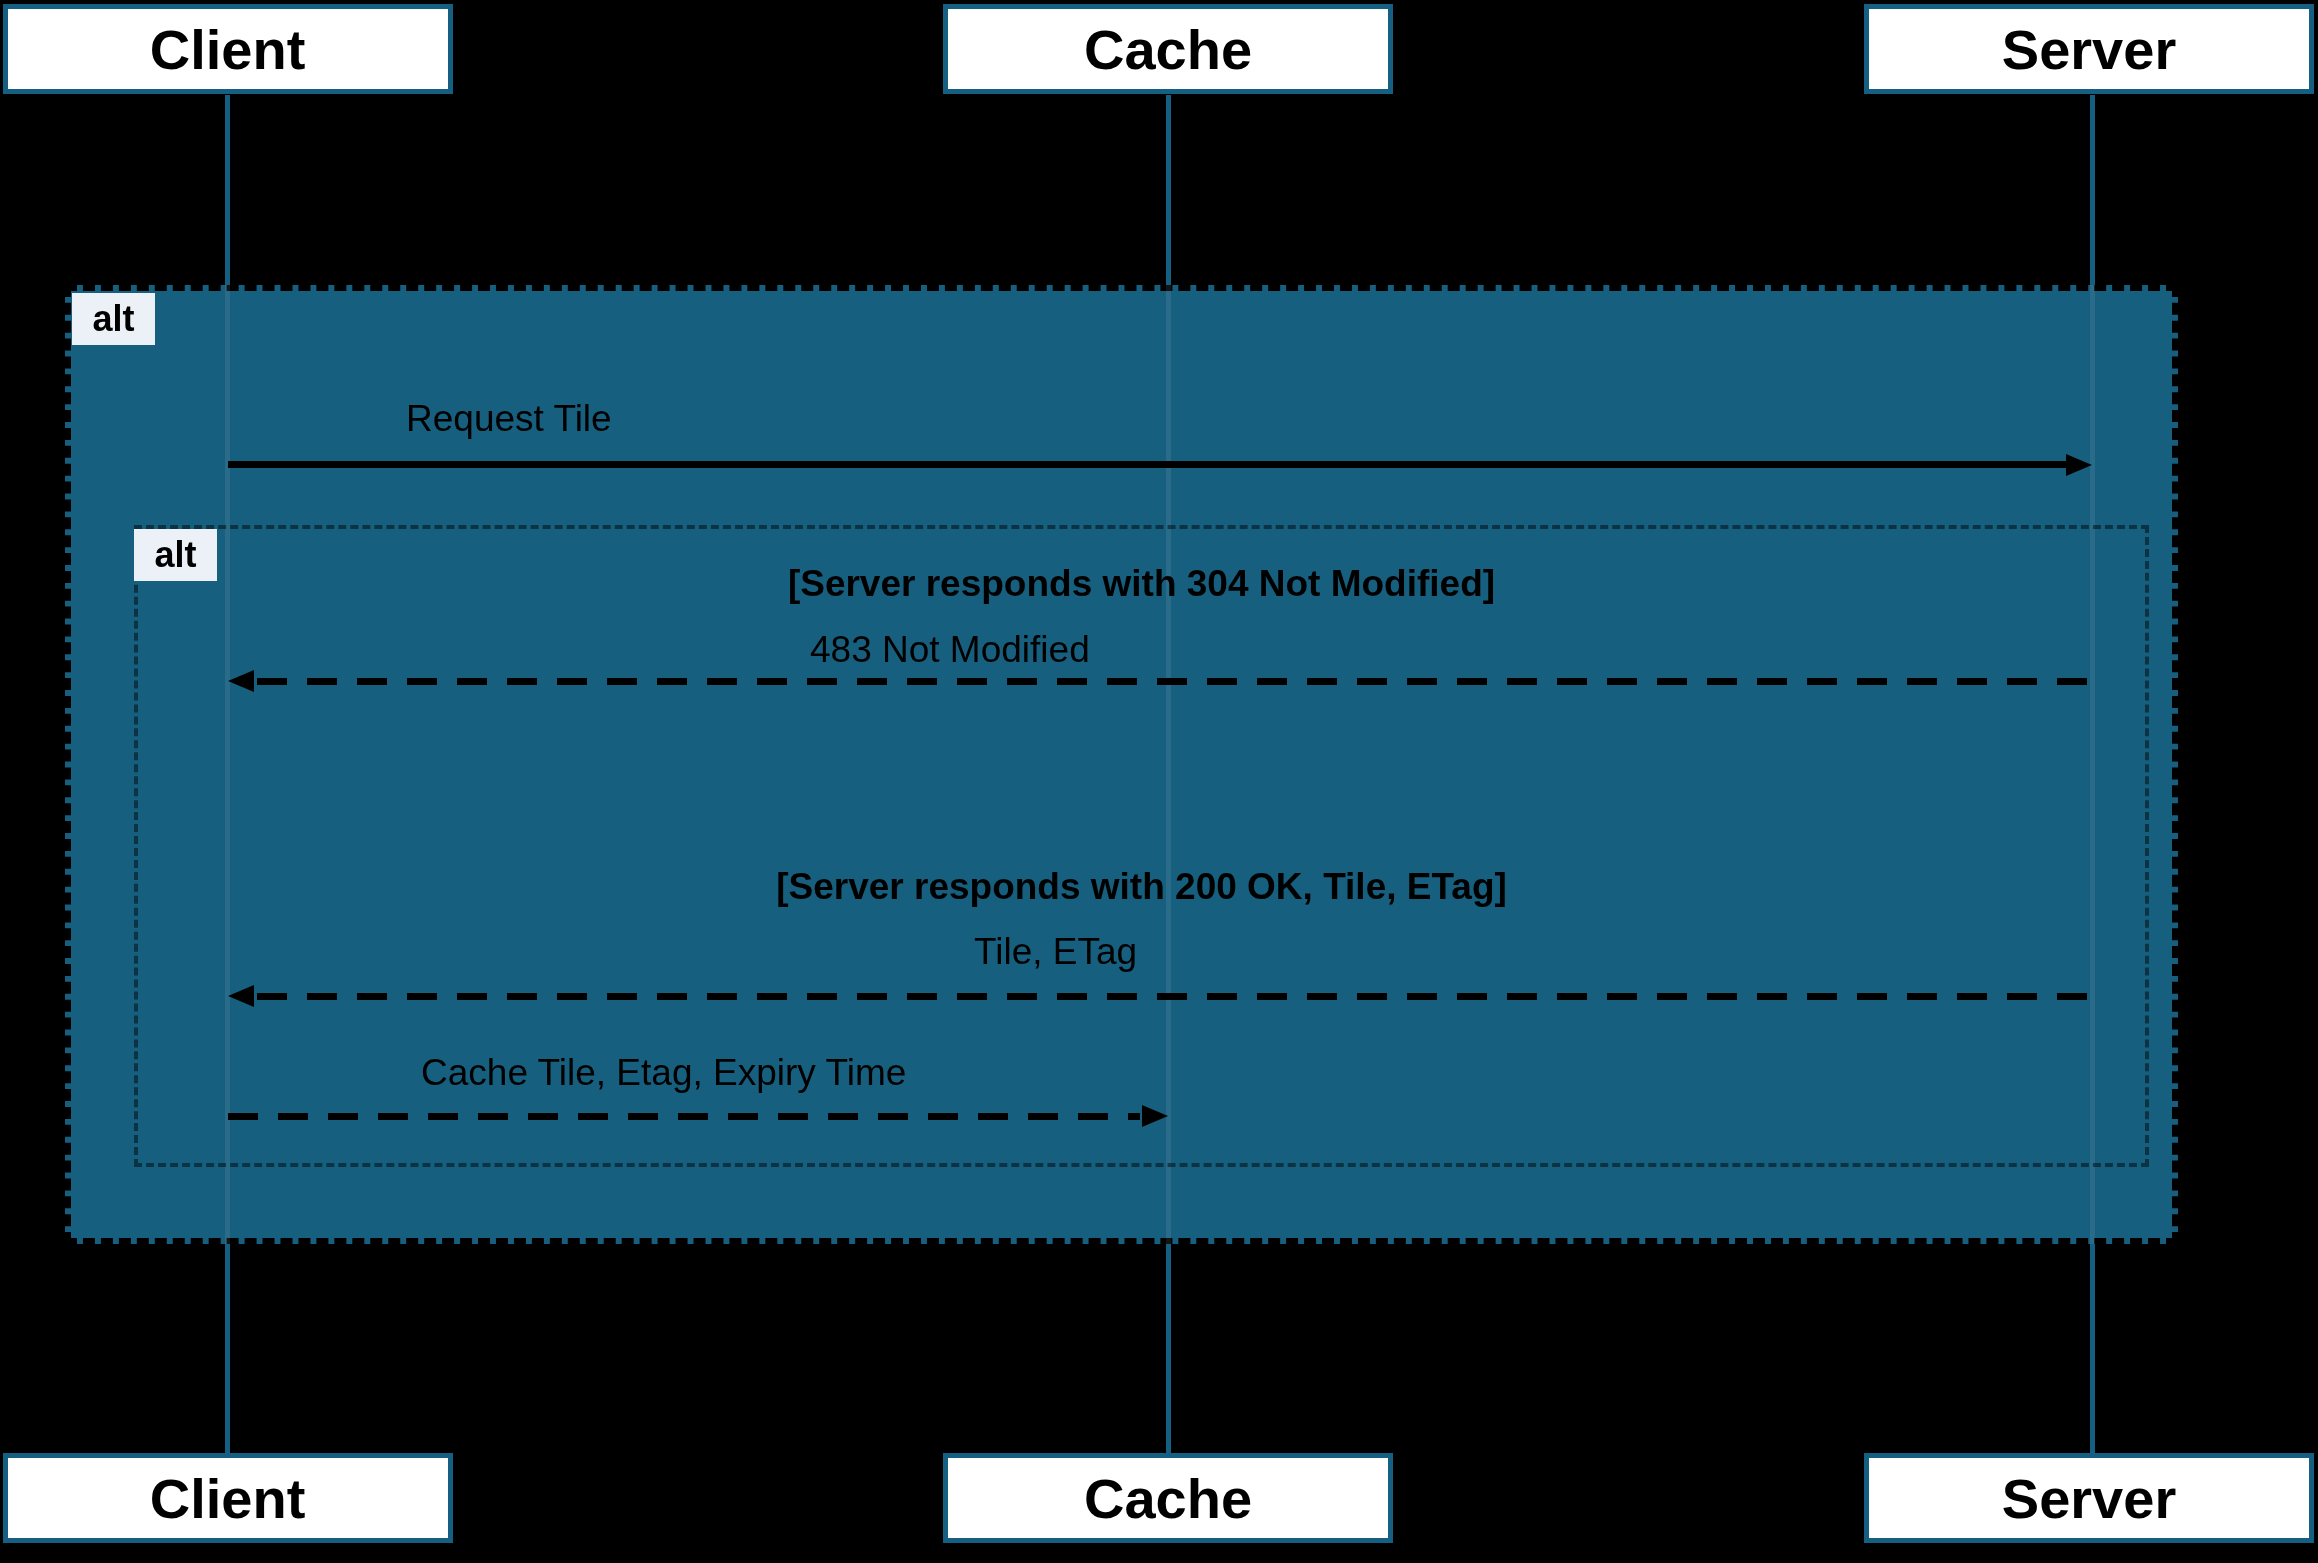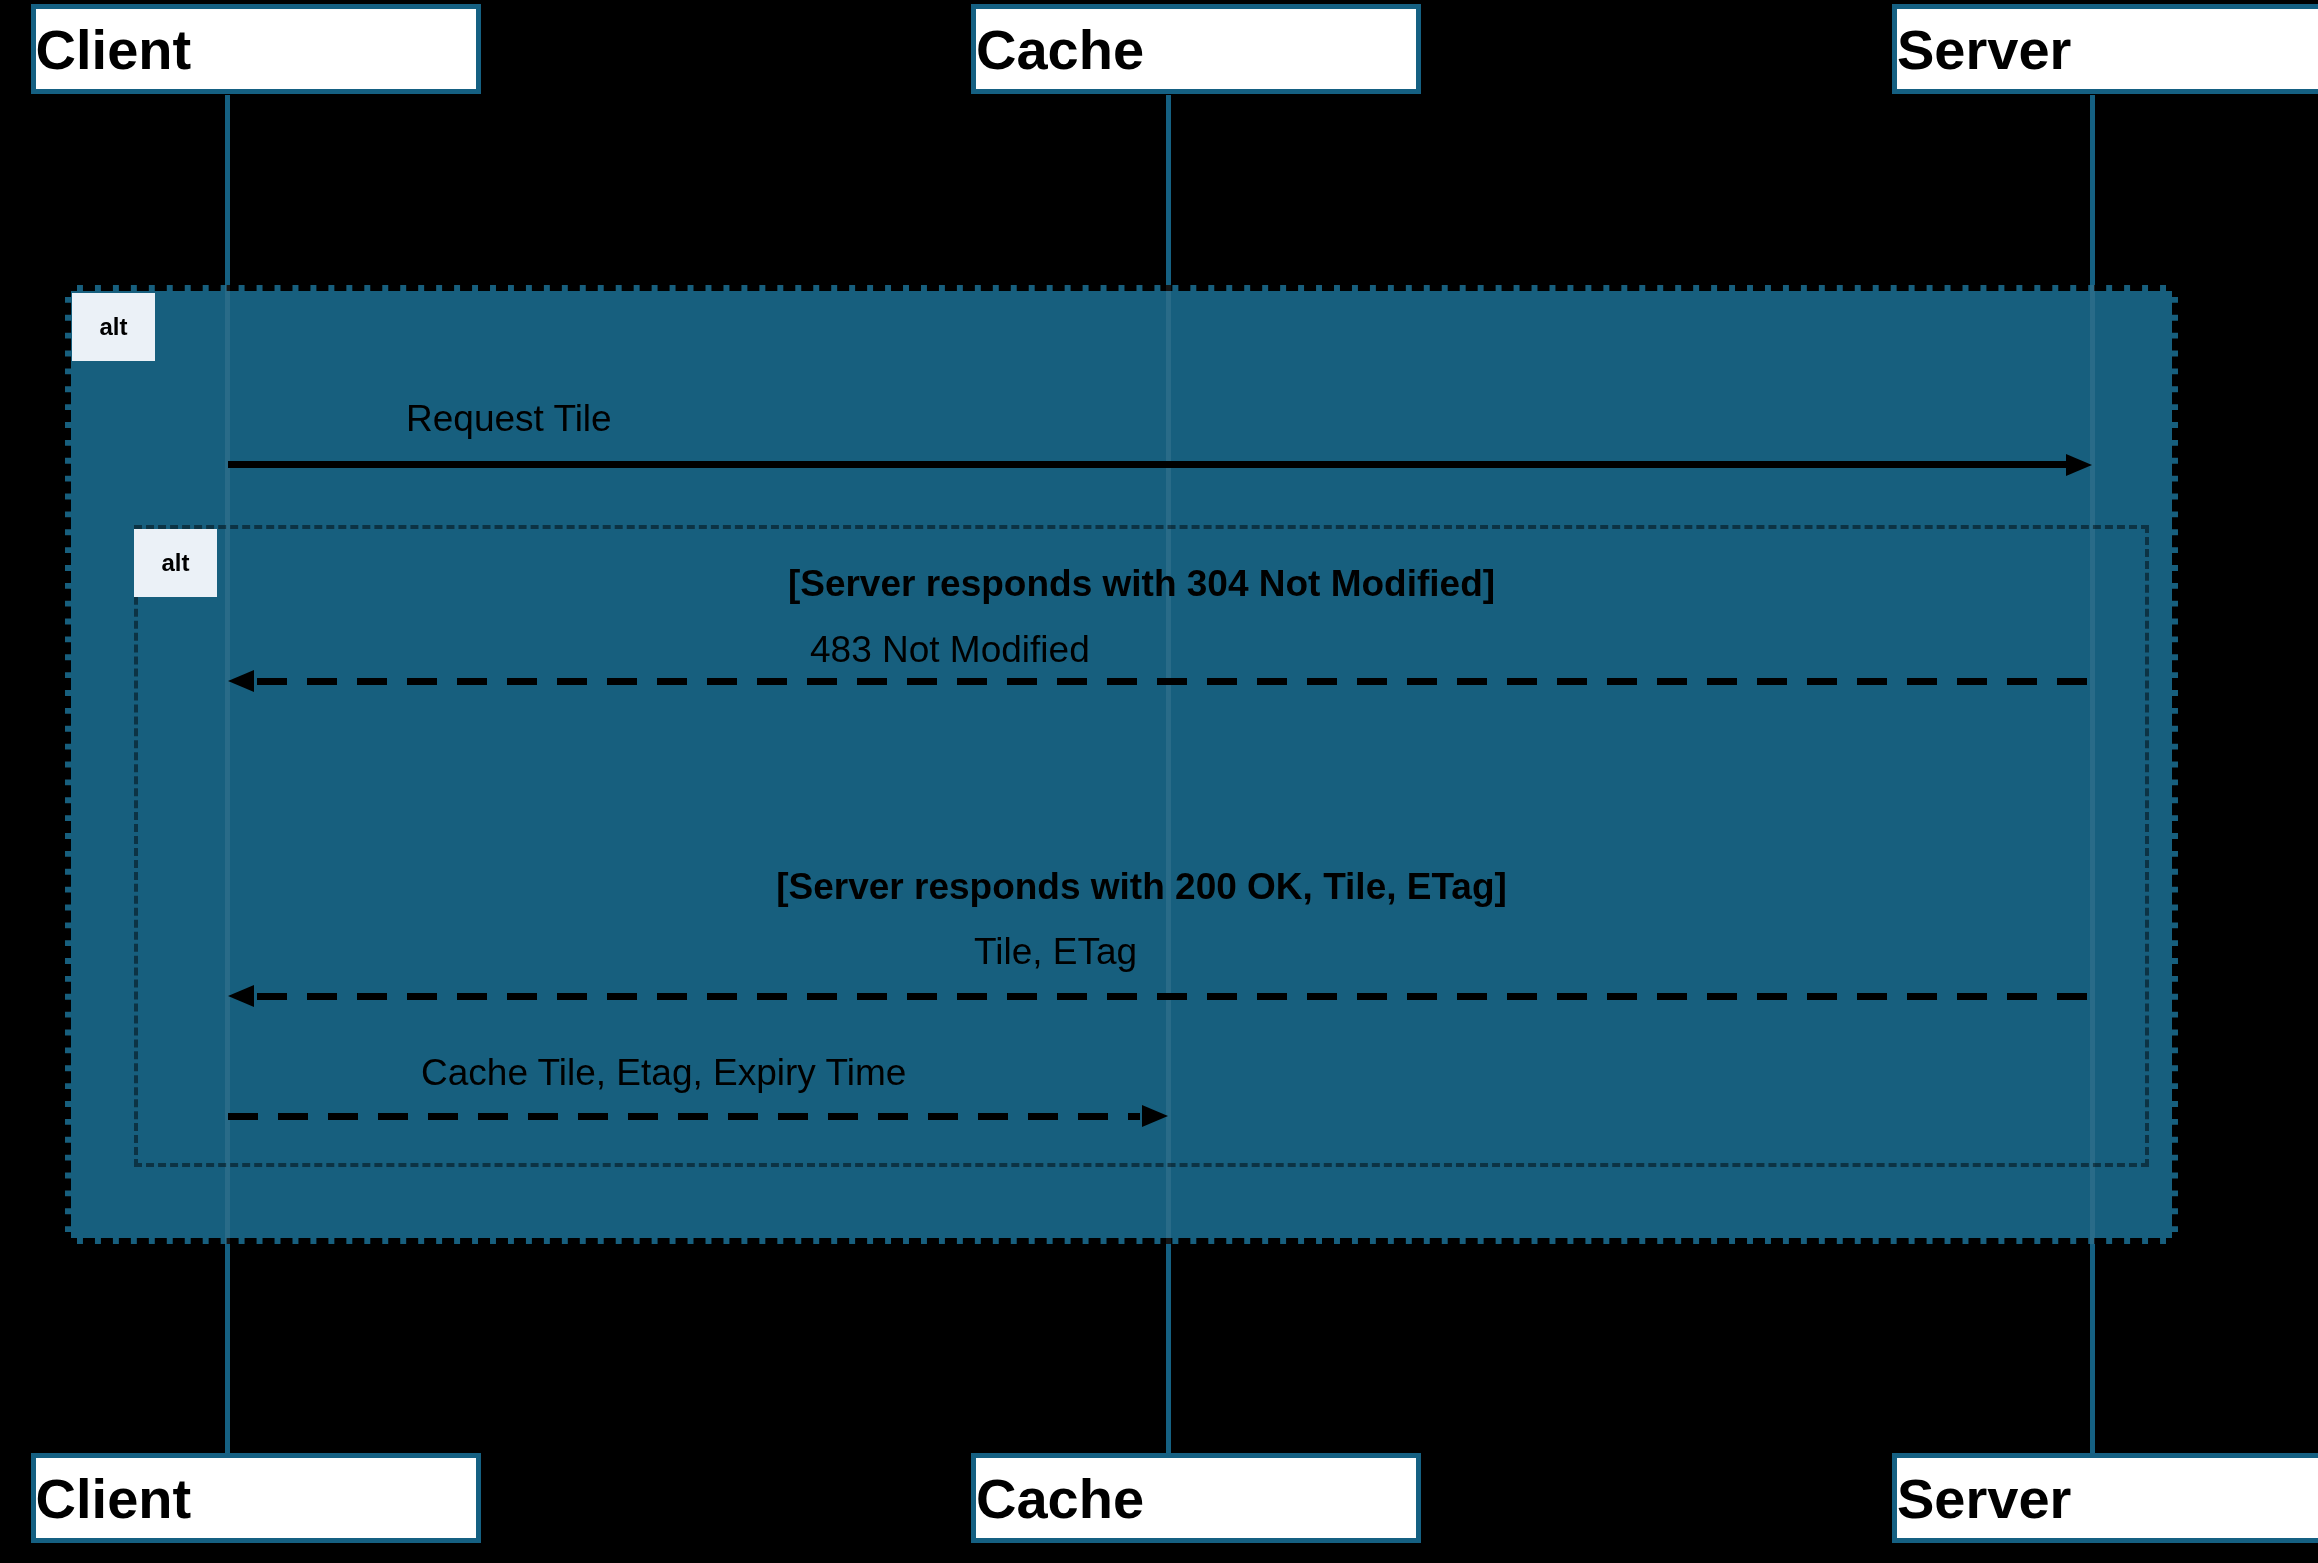--- a/index.html
+++ b/index.html
@@ -10,30 +10,30 @@
   .canvas{position:relative;width:2319px;height:1564px;background:var(--background);
           font-family:"Liberation Sans",sans-serif;overflow:hidden;}
 
   
   .lifeline{position:absolute;width:5.3px;background:var(--teal);}
   .lifeline.ghost{background:rgba(255,255,255,0.08);}
 
   
   .pbox{position:absolute;width:450px;height:90px;background:var(--box_fill);
         border:5.3px solid var(--teal);box-sizing:border-box;display:flex;
-        align-items:center;justify-content:flex-start;font-size:56px;font-weight:bold;
-        color:var(--text);margin-left:28px;}
+        align-items:center;justify-content:center;font-size:56px;font-weight:bold;
+        color:var(--text);}
 
   
   .frag-outer{position:absolute;left:65px;top:285px;width:2113px;height:959px;
         background:var(--fragment_fill);border:6px dashed var(--arrow);box-sizing:border-box;}
   .frag-inner{position:absolute;left:134px;top:525px;width:2015px;height:642px;
         border:4.6px dashed rgba(0,0,0,0.45);box-sizing:border-box;}
-  .opbox{position:absolute;width:83px;height:68px;background:var(--label_bg);
-        display:flex;align-items:center;justify-content:center;font-size:24px;
+  .opbox{position:absolute;width:83px;height:52px;background:var(--label_bg);
+        display:flex;align-items:center;justify-content:center;font-size:36px;
         font-weight:bold;color:var(--text);}
   .guard{position:absolute;text-align:center;font-size:37px;font-weight:bold;
         color:var(--text);line-height:1.2;}
 
   
   .msg-label{position:absolute;font-size:37px;color:var(--text);line-height:1.2;white-space:nowrap;}
   .line-solid{position:absolute;height:6.6px;background:var(--arrow);}
   .line-dashed{position:absolute;height:6.6px;
         background:repeating-linear-gradient(90deg,var(--arrow) 0 30px,transparent 30px 50px);}
   .head{position:absolute;width:0;height:0;border-top:11.3px solid transparent;

